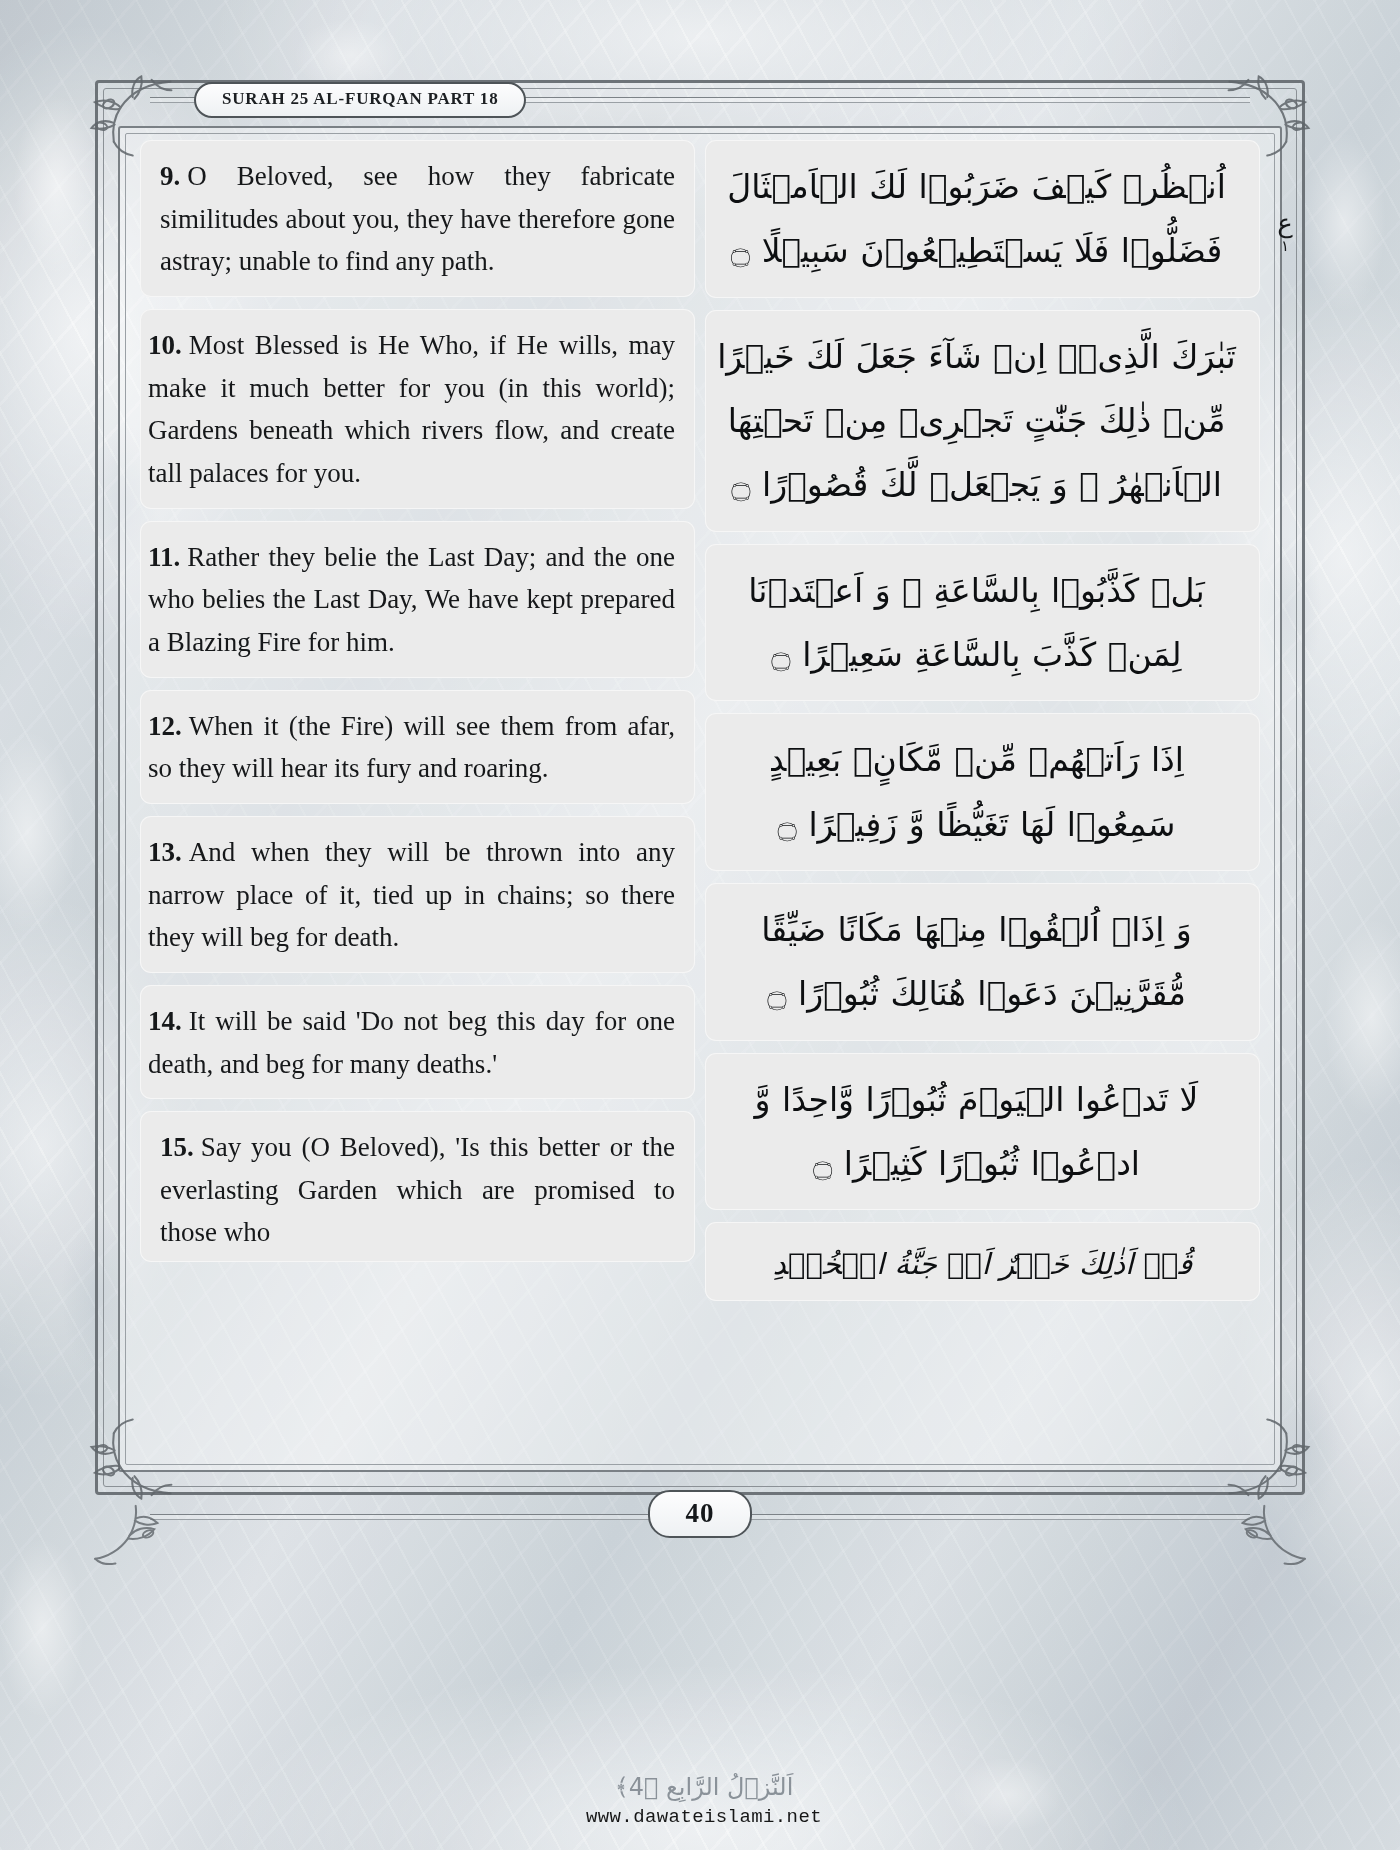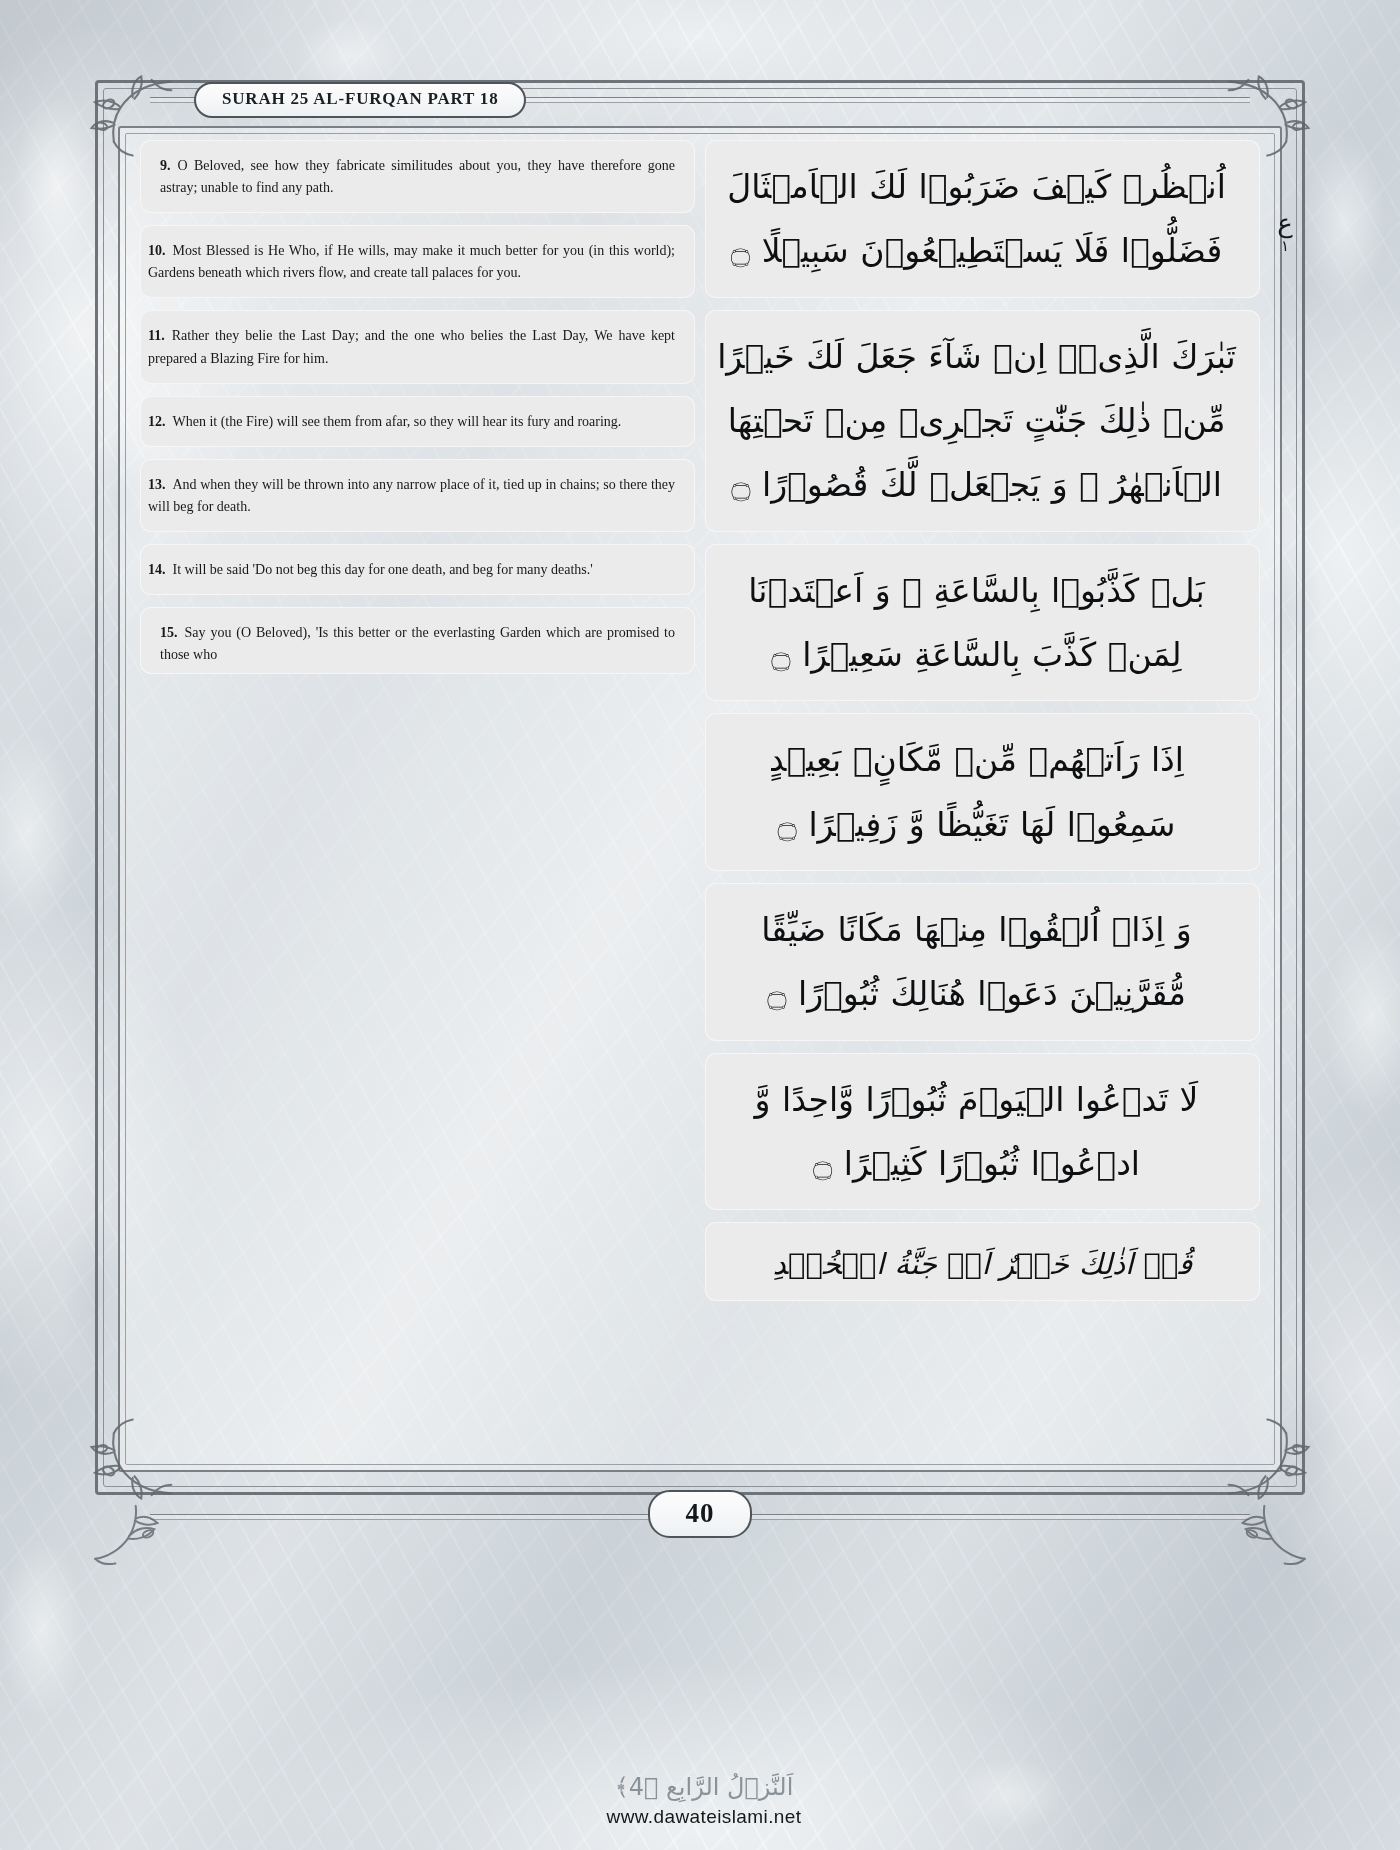--- a/index.html
+++ b/index.html
@@ -165,21 +165,21 @@
     background: #ebebeb;
     border-radius: 11px;
     padding: 15px 20px 14px;
     flex: 0 0 auto;
     box-shadow: 0 0 0 1px rgba(255,255,255,0.55) inset;
   }
   .verse-box.grow { display: flex; flex-direction: column; justify-content: center; padding-left: 8px; }
 
   .en-text {
     font-family: "Liberation Serif", serif;
-    font-size: 14px;
+    font-size: 27px;
     line-height: 1.58;
     color: #16181a;
     text-align: justify;
     text-justify: inter-word;
     hyphens: none;
   }
   .en-text .vnum {
     font-weight: 700;
     margin-right: 7px;
   }
@@ -267,21 +267,21 @@
   .juz-line {
     direction: rtl;
     font-size: 24px;
     color: #7e868e;
     opacity: 0.88;
     line-height: 1.25;
     margin-bottom: 4px;
     font-family: "DejaVu Sans", sans-serif;
   }
   .site-line {
-    font-family: Liberation Sans, sans-serif;
+    font-family: Liberation Mono, monospace;
     font-size: 19px;
     color: #7e868e;
     opacity: 0.9;
     letter-spacing: 0.4px;
   }
 </style>
 </head>
 <body>
 
 <div class="page-root">

